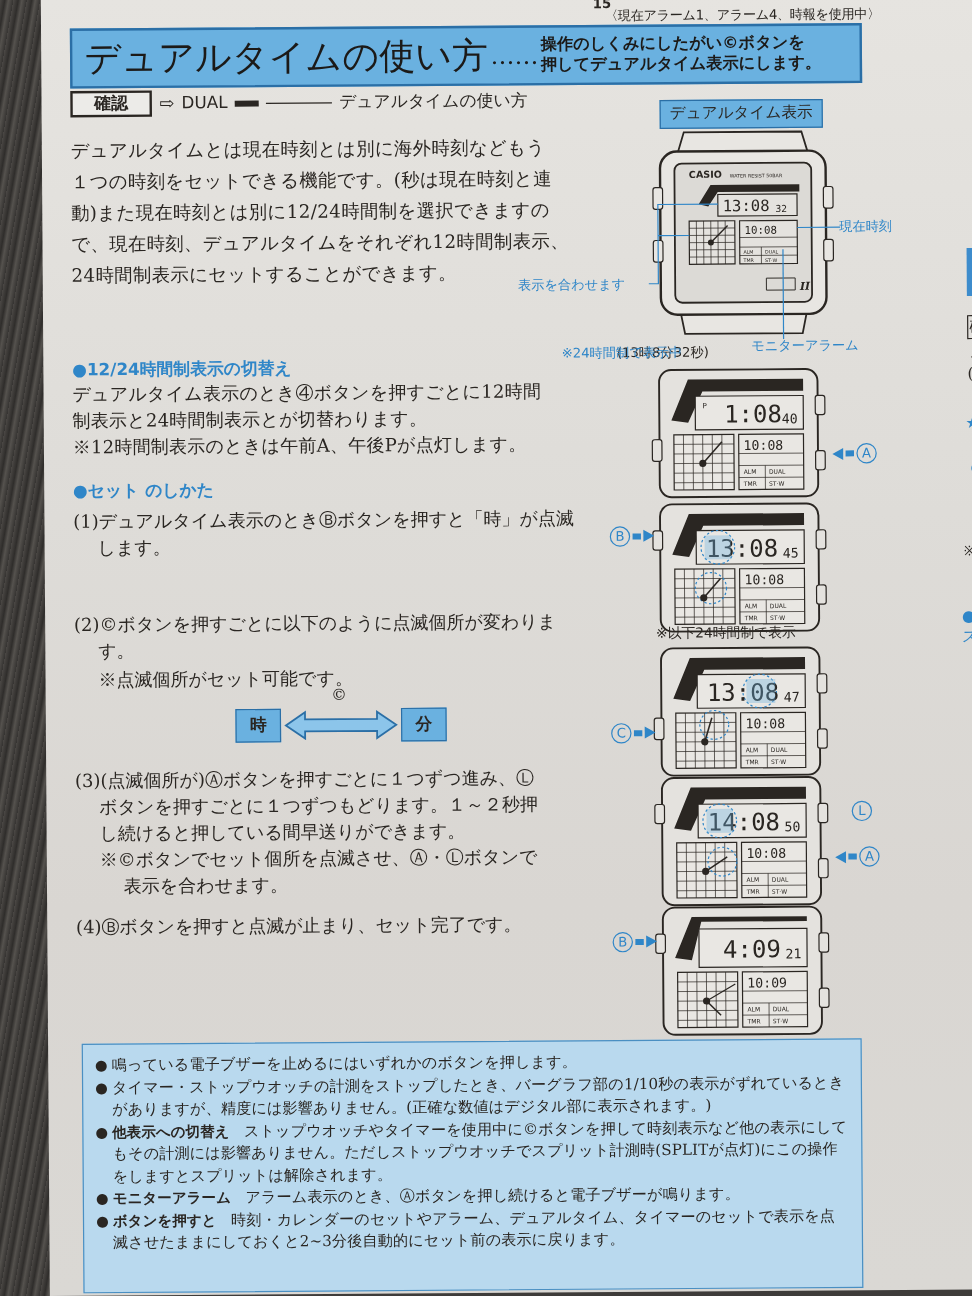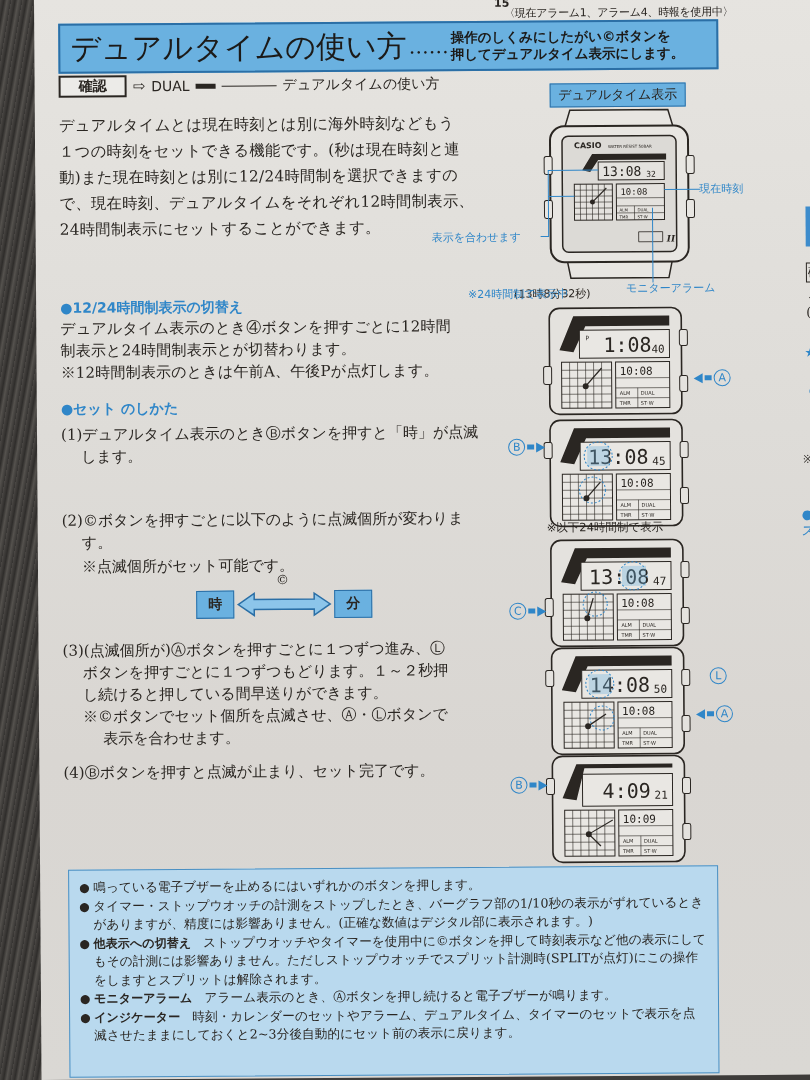--- a/index.html
+++ b/index.html
@@ -472,21 +472,21 @@
     <div class="note-item">
       <span>タイマー・ストップウオッチの計測をストップしたとき、バーグラフ部の1/10秒の表示がずれているときがありますが、精度には影響ありません。(正確な数値はデジタル部に表示されます。)</span>
     </div>
     <div class="note-item">
       <span class="note-lead">他表示への切替え</span><span>ストップウオッチやタイマーを使用中に©ボタンを押して時刻表示など他の表示にしてもその計測には影響ありません。ただしストップウオッチでスプリット計測時(SPLITが点灯)にこの操作をしますとスプリットは解除されます。</span>
     </div>
     <div class="note-item">
       <span class="note-lead">モニターアラーム</span><span>アラーム表示のとき、Ⓐボタンを押し続けると電子ブザーが鳴ります。</span>
     </div>
     <div class="note-item">
-      <span class="note-lead">インジケーター</span><span>時刻・カレンダーのセットやアラーム、デュアルタイム、タイマーのセットで表示を点滅させたままにしておくと2~3分後自動的にセット前の表示に戻ります。</span>
+      <span class="note-lead">ボタンを押すと</span><span>時刻・カレンダーのセットやアラーム、デュアルタイム、タイマーのセットで表示を点滅させたままにしておくと2~3分後自動的にセット前の表示に戻ります。</span>
     </div>
   </div>
 
   <div class="abs" style="left:738px; top:160px; width:40px; height:900px; font-size:13px;">
     <div class="abs next-blue" style="left:32px; top:52px; width:10px; height:40px;"></div>
     <div class="abs sans" style="left:32px; top:108px; border:1px solid #2a2622; padding:0 1px;">確</div>
     <div class="abs" style="left:34px; top:130px;">ス</div>
     <div class="abs" style="left:32px; top:150px;">(2</div>
     <div class="abs" style="left:34px; top:170px;">し</div>
     <div class="abs blue" style="left:30px; top:190px;">★</div>

